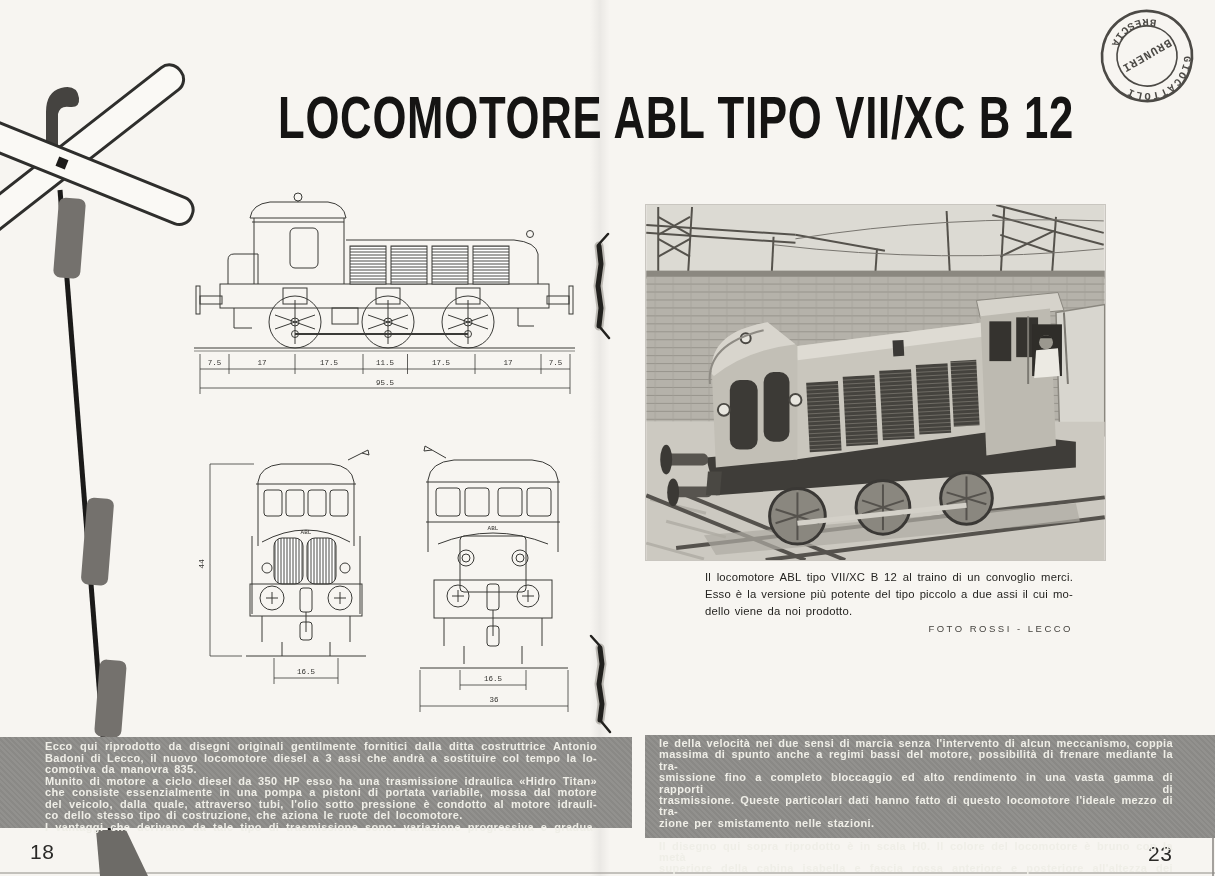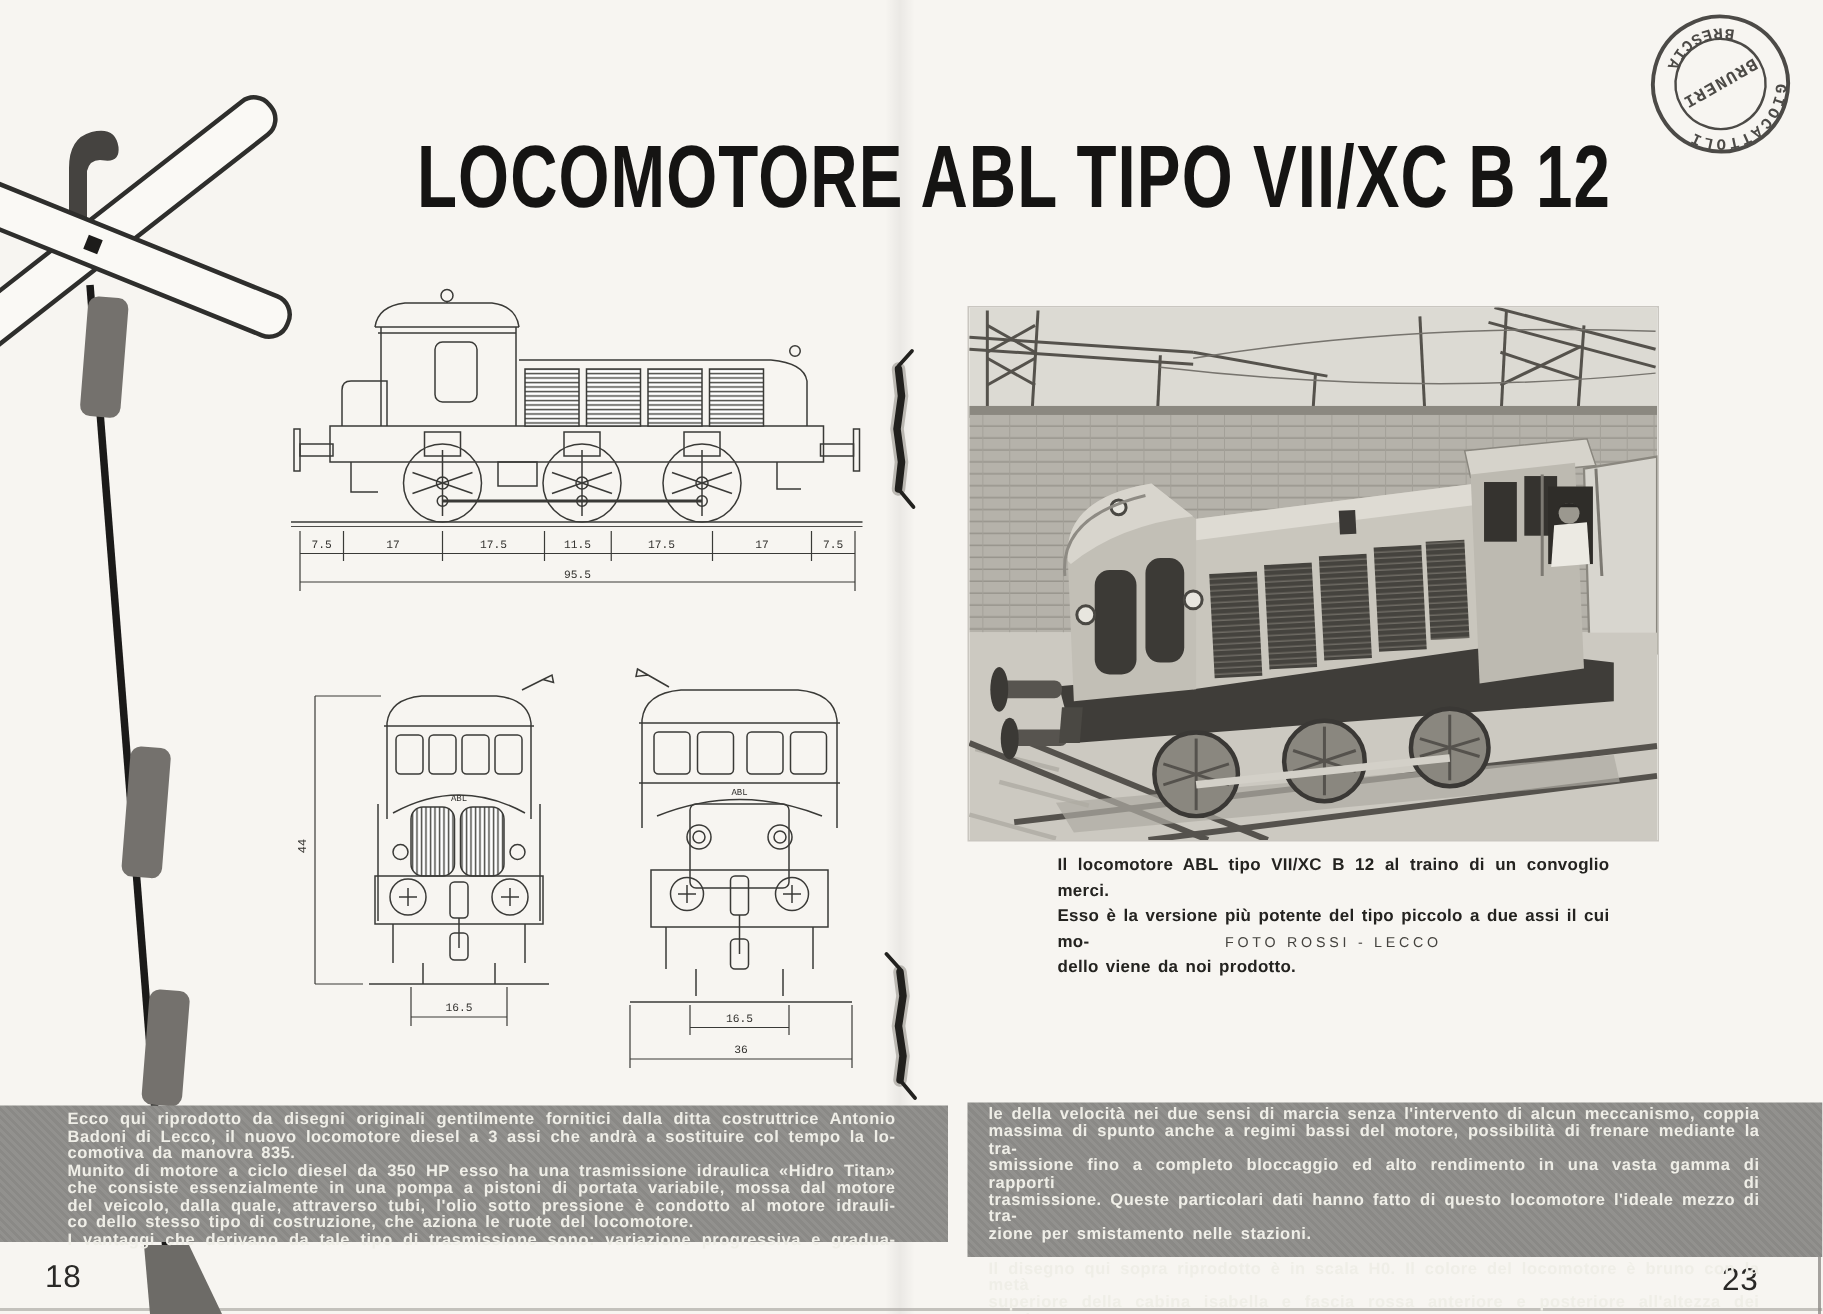--- a/index.html
+++ b/index.html
@@ -26,25 +26,25 @@
     font-size:11px;font-weight:bold;line-height:11.55px;min-height:11.55px;
     letter-spacing:.35px;word-spacing:2px;white-space:nowrap;overflow:hidden;
   }
   .jl{text-align:justify;text-align-last:justify;white-space:normal;}
   #band-left{left:0;top:737px;width:632px;height:91px;padding:4px 35px 0 45px;box-sizing:border-box;}
   #band-right{left:645px;top:735px;width:570px;height:103px;padding:3px 42px 0 14px;box-sizing:border-box;}
   #band-right .band-line{line-height:11.4px;min-height:11.4px;}
   
   #caption{left:705px;top:569px;width:368px;}
   .cap-line{
-    font-size:11.3px;font-weight:bold;line-height:17px;color:#24231ف;
+    font-size:11.3px;font-weight:normal;line-height:17px;color:#24231ف;
     color:#242320;letter-spacing:.2px;word-spacing:1.5px;
   }
   #photo-credit{
-    left:705px;top:623px;width:368px;text-align:center;
+    left:705px;top:623px;width:368px;text-align:right;
     font-size:9.5px;letter-spacing:2.5px;color:#45433f;
   }
   
   .pagenum{font-size:21px;color:#2a2927;letter-spacing:.5px;}
   #pagenum-left{left:30px;top:840px;}
   #pagenum-right{left:1148px;top:842px;}
   
   #fold-shade{left:590px;top:0;width:20px;height:876px;
     background:linear-gradient(to right, rgba(0,0,0,0) 0%, rgba(0,0,0,.05) 50%, rgba(0,0,0,0) 100%);}
   #bottom-edge{left:0;top:872px;width:1215px;height:2px;background:#a8a5a0;opacity:.65;}

